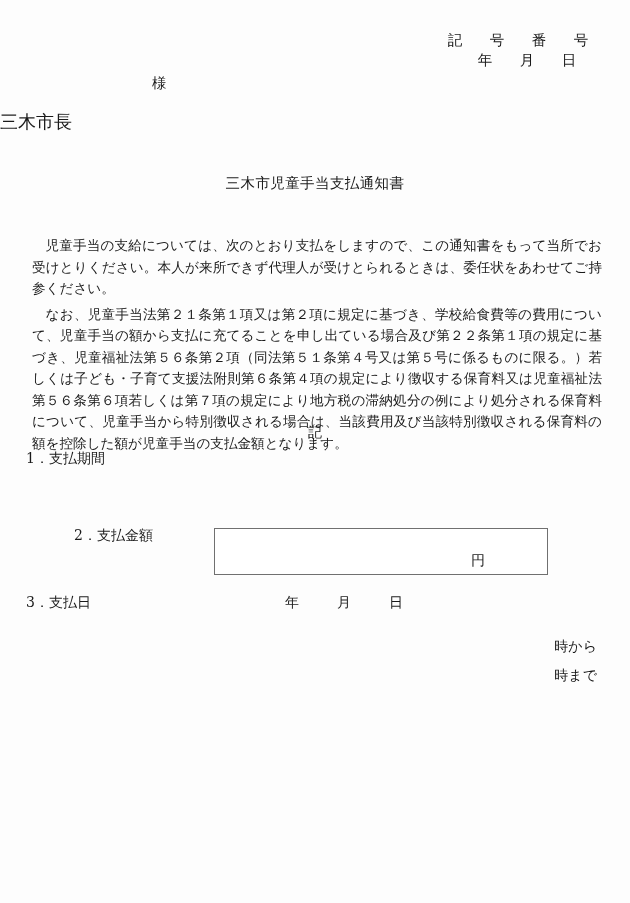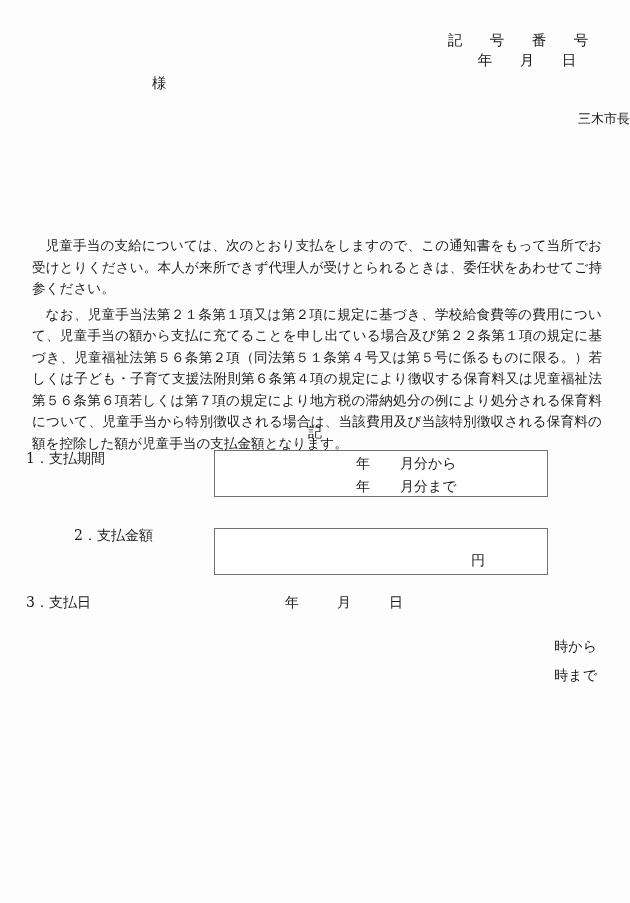--- a/index.html
+++ b/index.html
@@ -43,22 +43,22 @@
 
   .recipient {
     left: 152px;
     top: 74px;
     font-size: 14.5px;
   }
   .issuer {
     left: 0;
     right: 0;
     top: 110px;
-    text-align: right;
-    font-size: 13px;
+    text-align: left;
+    font-size: 18px;
   }
   .doc-title {
     left: 0;
     right: 0;
     top: 174px;
     text-align: center;
     font-size: 14.5px;
     letter-spacing: 0.4px;
   }
 
@@ -147,38 +147,31 @@
     </div>
     <div class="stamp-row-2">
       <span>年</span><span>月</span><span>日</span>
     </div>
   </div>
 
   <div class="abs recipient">様</div>
 
   <div class="abs issuer">三木市長</div>
 
+  <div class="abs doc-title">三木市児童手当支払通知書</div>
 
   <div class="body-block">
     <p>児童手当の支給については、次のとおり支払をしますので、この通知書をもって当所でお受けとりください。本人が来所できず代理人が受けとられるときは、委任状をあわせてご持参ください。</p>
     <p>なお、児童手当法第２１条第１項又は第２項に規定に基づき、学校給食費等の費用について、児童手当の額から支払に充てることを申し出ている場合及び第２２条第１項の規定に基づき、児童福祉法第５６条第２項（同法第５１条第４号又は第５号に係るものに限る。）若しくは子ども・子育て支援法附則第６条第４項の規定により徴収する保育料又は児童福祉法第５６条第６項若しくは第７項の規定により地方税の滞納処分の例により処分される保育料について、児童手当から特別徴収される場合は、当該費用及び当該特別徴収される保育料の額を控除した額が児童手当の支払金額となります。</p>
   </div>
 
   <div class="abs ki-mark">記</div>
 
   <div class="abs item-label item-1-label">
     <span>1．</span><span>支払期間</span>
-  </div>
-  <div class="field-box box-period">
-    <div class="box-line period-line-1">
-      <span>年</span><span class="gap-sm"></span><span>月分から</span>
-    </div>
-    <div class="box-line period-line-2">
-      <span>年</span><span class="gap-sm"></span><span>月分まで</span>
-    </div>
   </div>
 
   <div class="abs item-label item-2-label">
     <span>2．</span><span>支払金額</span>
   </div>
   <div class="field-box box-amount">
     <div class="box-line amount-unit">円</div>
   </div>
 
   <div class="abs item-label item-3-label">

